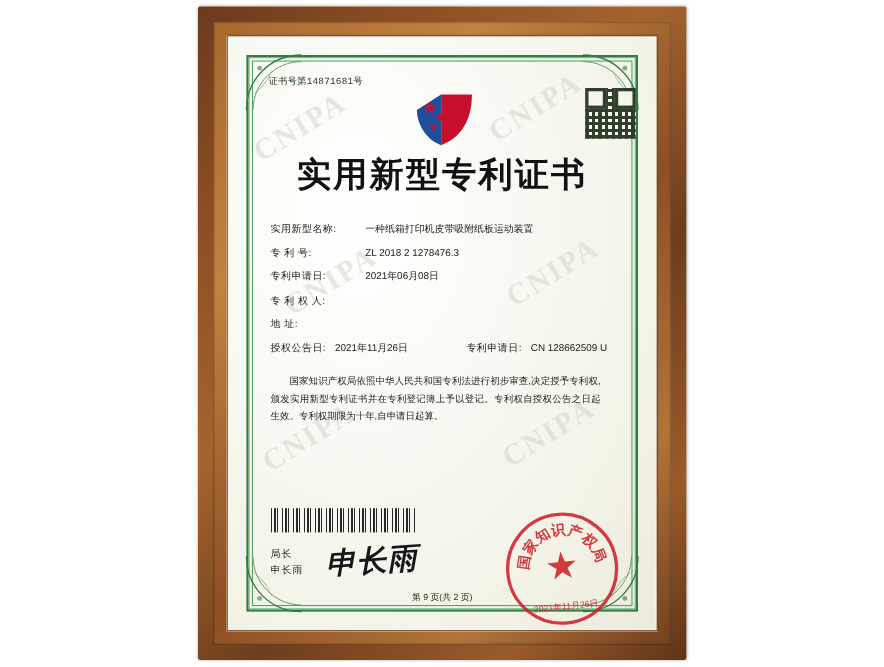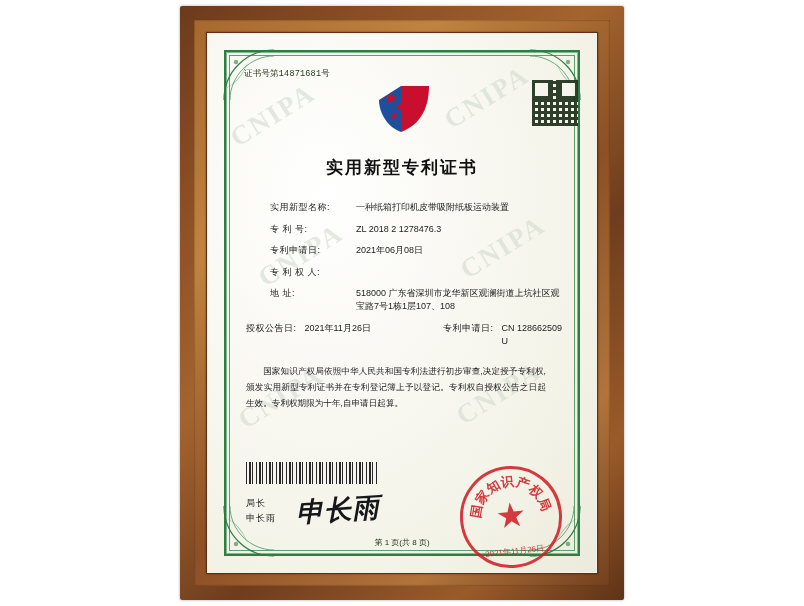--- a/index.html
+++ b/index.html
@@ -156,55 +156,53 @@
 
   .logo-wrap {
     text-align: center;
     margin-top: 2px;
     height: 54px;
   }
   .title {
     text-align: center;
     font-family: "Liberation Serif", serif;
     font-weight: bold;
-    font-size: 17px;
+    font-size: 31px;
     letter-spacing: 2px;
     color: #111;
-    margin-top: 20px;
+    margin-top: 2px;
   }
 
   .fields {
     margin-top: 22px;
     margin-left: 8px;
     font-size: 9px;
     color: #1c1c1c;
     font-family: "Liberation Sans", sans-serif;
   }
   .field-row {
     display: flex;
-    align-items: flex-start;
+    align-items: center;
     margin-bottom: 8.5px;
     line-height: 1.45;
-    margin-left: 24px;
   }
   .field-label {
     width: 78px;
     flex: 0 0 78px;
     letter-spacing: 0.5px;
     white-space: nowrap;
   }
   .field-sep { width: 8px; flex: 0 0 8px; }
   .field-value { flex: 1 1 auto; word-break: break-all; }
 
   .two-col {
     display: flex;
     margin-bottom: 8.5px;
     font-size: 9px;
     line-height: 1.45;
-    gap: 19px;
   }
   .two-col .c1 { display: flex; flex: 0 0 178px; }
   .two-col .c2 { display: flex; flex: 1 1 auto; }
   .two-col .lbl { white-space: nowrap; letter-spacing: 0.5px; }
   .two-col .val { margin-left: 8px; }
 
   .paragraphs {
     margin-top: 16px;
     margin-left: 8px;
     margin-right: 20px;
@@ -410,21 +408,20 @@
         </div>
 
         <div class="field-row">
           <div class="field-label">专 利 权 人:</div>
           <div class="field-sep"></div>
         </div>
 
         <div class="field-row">
           <div class="field-label">地 址:</div>
           <div class="field-sep"></div>
-          <div class="field-value">518000 广东省深圳市龙华新区观澜街道上坑社区观宝路7号1栋1层107、108</div>
         </div>
 
         <div class="two-col">
           <div class="c1">
             <span class="lbl">授权公告日:</span>
             <span class="val">2021年11月26日</span>
           </div>
           <div class="c2">
             <span class="lbl">专利申请日:</span>
             <span class="val">CN 128662509 U</span>
@@ -454,16 +451,16 @@
         <span class="seal-char" style="transform: rotate(-25deg);">知</span>
         <span class="seal-char" style="transform: rotate(0deg);">识</span>
         <span class="seal-char" style="transform: rotate(25deg);">产</span>
         <span class="seal-char" style="transform: rotate(50deg);">权</span>
         <span class="seal-char" style="transform: rotate(75deg);">局</span>
       </div>
       <div class="seal-star">★</div>
       <div class="seal-date">2021年11月26日</div>
     </div>
 
-    <div class="page-foot">第 1 页(共 8 页)</div>
+    <div class="page-foot">第 9 页(共 2 页)</div>
 
   </div>
 </div>
 
 </body></html>

